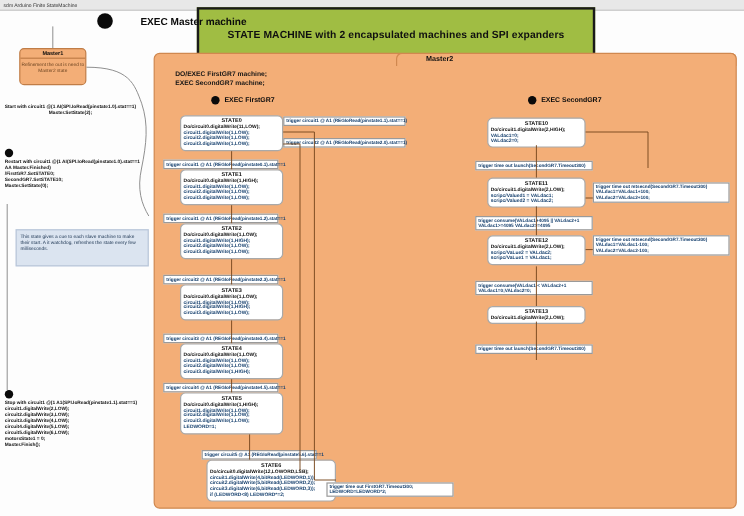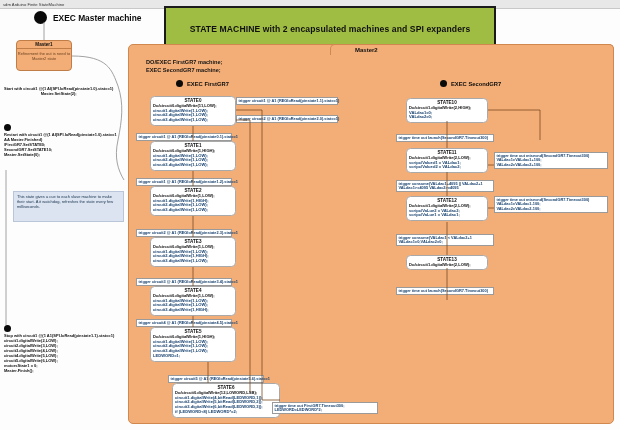--- a/index.html
+++ b/index.html
@@ -49,21 +49,21 @@
 
   
   .panel-head{position:absolute;left:146px;top:58px;}
   .panel-head div{font-size:5.6px;color:#141414;line-height:8px;white-space:nowrap;font-weight:600;}
 
   
   .entry{position:absolute;display:flex;align-items:center;gap:4px;}
   .entry .dot{width:7px;height:7px;border-radius:50%;background:#0a0a0a;flex:none;}
   .entry .lbl{font-size:5.8px;font-weight:bold;color:#0b0b0b;white-space:nowrap;}
 
-  .bigentry{position:absolute;display:flex;align-items:center;gap:6px;}
+  .bigentry{position:absolute;display:flex;align-items:center;gap:23px;margin-left:47px;}
   .bigentry .dot{width:13px;height:13px;border-radius:50%;background:#0a0a0a;flex:none;}
   .bigentry .lbl{font-size:8.4px;font-weight:bold;color:#0b0b0b;white-space:nowrap;}
 
   .plaindot{position:absolute;width:7px;height:7px;border-radius:50%;background:#0a0a0a;}
 
   
   .state{
     position:absolute;background:#ffffff;border:1px solid #a9a9a9;
     border-radius:4.5px;box-sizing:border-box;padding:1px 2px 1.5px 2px;
     box-shadow:0 0 0 0 rgba(0,0,0,0);

